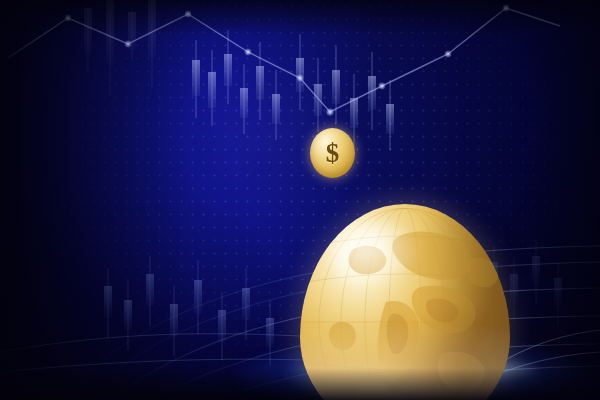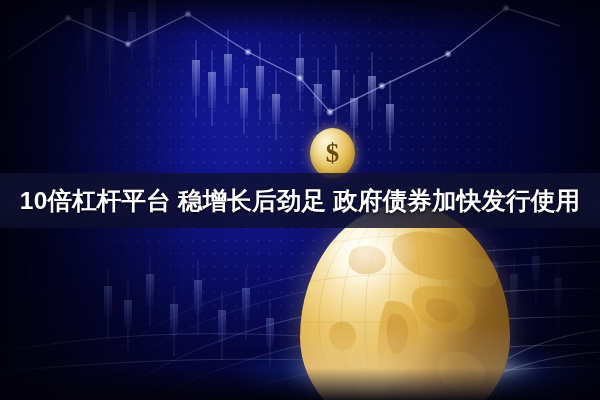--- a/index.html
+++ b/index.html
@@ -388,17 +388,14 @@
   </div>
 
   <div class="coin-wrap">
     <div class="coin">
       <span class="coin-sign">$</span>
     </div>
   </div>
 
   <div class="bg-vignette"></div>
 
-  <div class="title-band">
-    <div class="title-text">10倍杠杆平台 稳增长后劲足 政府债券加快发行使用</div>
-  </div>
 
 </div>
 
 </body></html>

